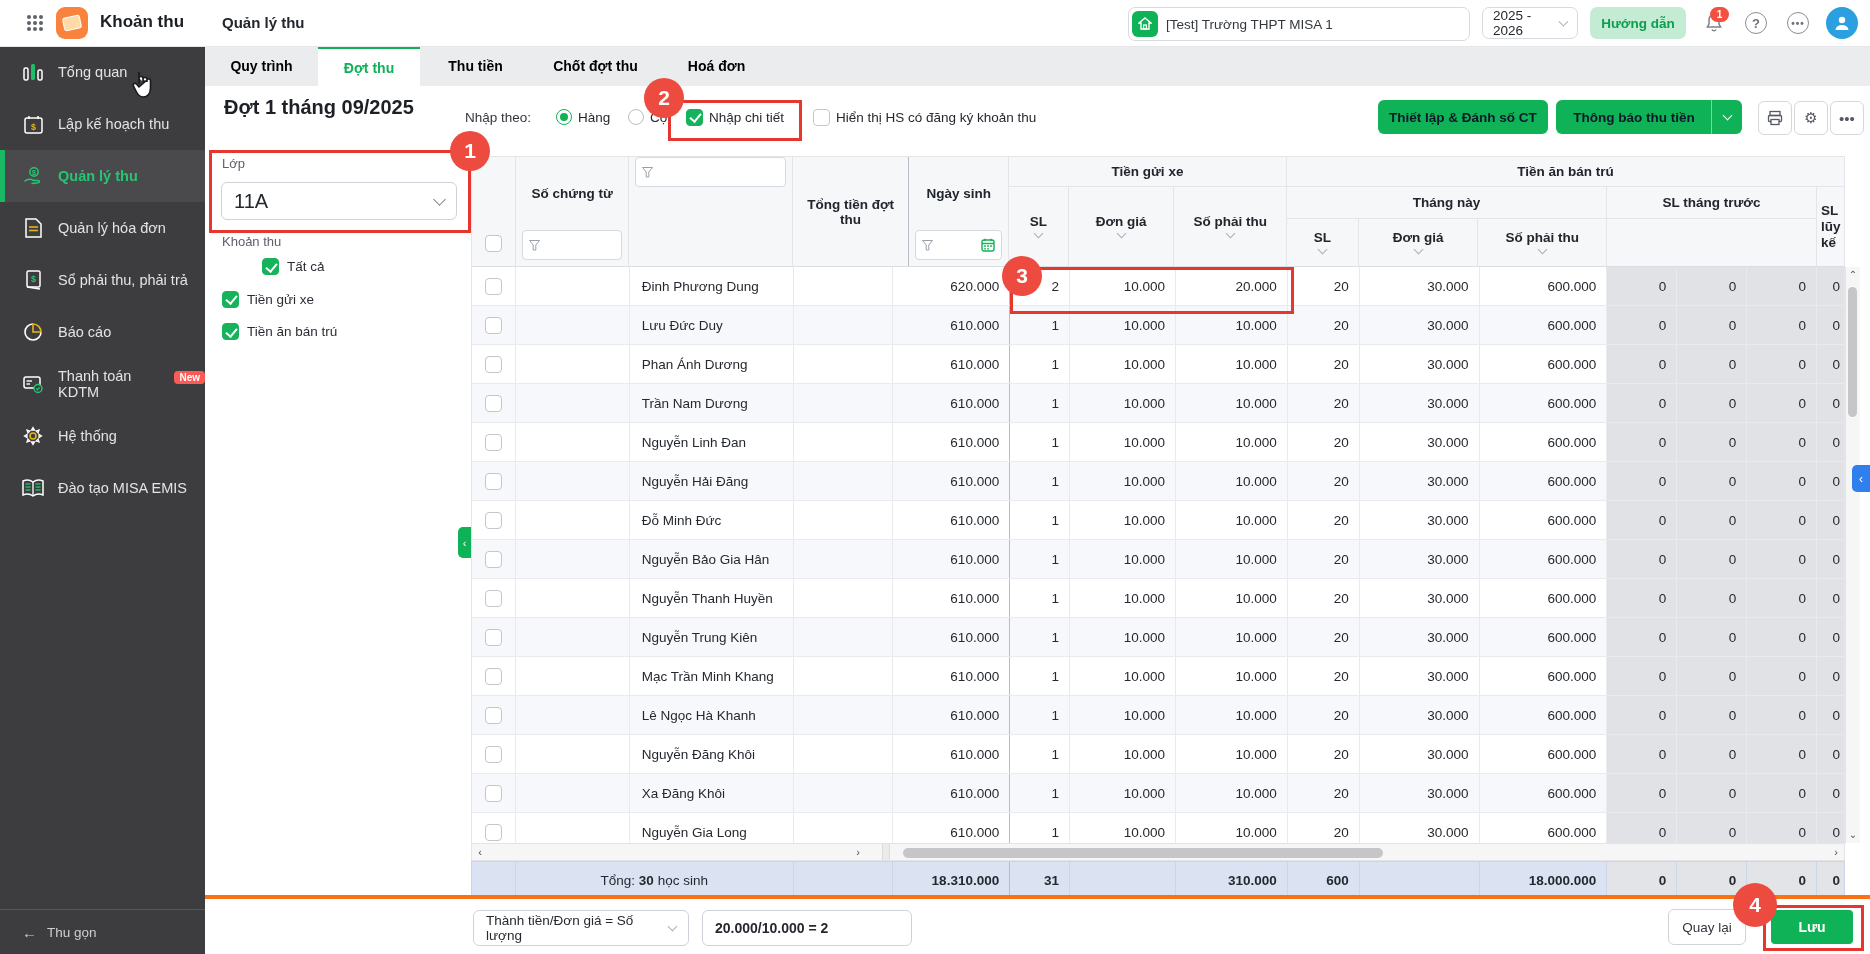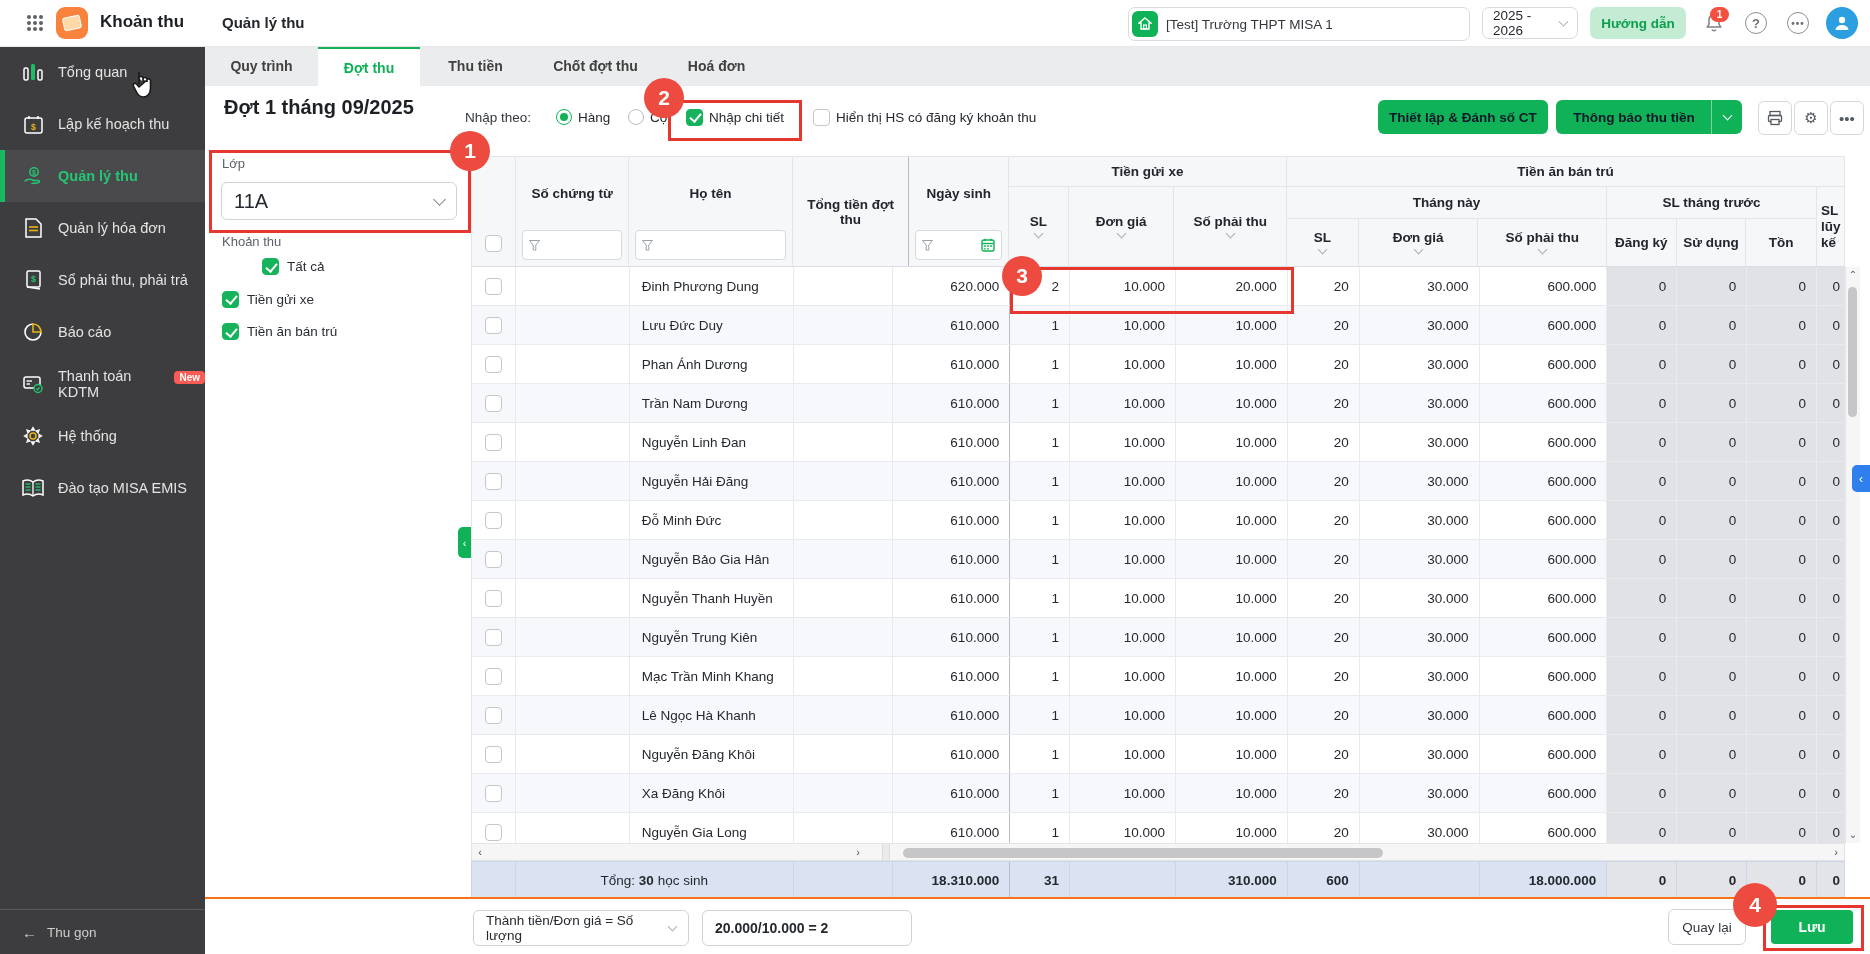--- a/index.html
+++ b/index.html
@@ -23,21 +23,21 @@
   
   .sidebar{position:absolute;left:0;top:46px;width:205px;height:908px;background:#3d3d3f;z-index:25;}
   .sb-item{position:relative;height:52px;display:flex;align-items:center;gap:14px;padding-left:22px;color:#e3e3e3;font-size:14.5px;cursor:pointer;}
   .sb-item.active{background:#4a4a4c;color:#25c673;font-weight:bold;}
   .sb-item.active::before{content:"";position:absolute;left:0;top:0;width:5px;height:100%;background:#19b863;}
   .sb-ic{width:22px;display:flex;justify-content:center;flex:none;}
   .newbadge{background:#fb5a55;color:#fff;font-size:10px;border-radius:4px;padding:1px 5px;margin-left:6px;position:relative;top:-7px;font-weight:bold;}
   .collapse{position:absolute;left:0;bottom:0;width:205px;height:45px;border-top:1px solid rgba(255,255,255,.14);display:flex;align-items:center;gap:10px;padding-left:22px;color:#cfcfcf;font-size:13.5px;box-sizing:border-box;cursor:pointer;}
   
   .tabbar{position:absolute;left:205px;top:46px;right:0;height:40px;background:#ebeced;display:flex;z-index:20;}
-  .tab{height:40px;display:flex;align-items:center;justify-content:center;font-size:14px;color:#404040;font-weight:bold;cursor:pointer;box-sizing:border-box;}
+  .tab{height:40px;display:flex;align-items:center;justify-content:center;font-size:14px;color:#000000;font-weight:bold;cursor:pointer;box-sizing:border-box;}
   .tab.active{background:#fff;color:#0fb158;border-top:3px solid #0fb158;}
   
   .main{position:absolute;left:205px;top:86px;right:0;bottom:55px;background:#fff;}
   .pagetitle{position:absolute;left:224px;top:96px;font-size:20px;font-weight:bold;color:#1d2025;z-index:5;}
   
   .ctl{position:absolute;top:100px;height:34px;display:flex;align-items:center;gap:6px;z-index:5;}
   .radio{width:16px;height:16px;border:1.6px solid #b9bdc3;border-radius:50%;box-sizing:border-box;background:#fff;flex:none;cursor:pointer;}
   .radio.sel{border-color:#12b257;display:flex;align-items:center;justify-content:center;}
   .radio.sel::after{content:"";width:8px;height:8px;border-radius:50%;background:#12b257;}
   .cb{width:17px;height:17px;border:1.6px solid #c3c7cc;border-radius:4px;box-sizing:border-box;background:#fff;flex:none;cursor:pointer;}
@@ -83,21 +83,21 @@
   .totals{display:flex;height:38px;background:#dbe3f3;border:1px solid #ccd5e8;box-sizing:border-box;font-size:13.5px;}
   .tot{border-right:1px solid #cdd6e9;box-sizing:border-box;display:flex;align-items:center;justify-content:flex-end;padding-right:10px;font-weight:bold;overflow:hidden;}
   .tot.center{justify-content:center;padding:0;font-weight:normal;}
   .tot.graycell{background:#e2e4e8;}
   
   .vscroll{position:absolute;left:1845px;top:267px;width:14px;height:576px;background:#f6f6f6;border-left:1px solid #e4e4e6;z-index:6;color:#55585e;font-size:10px;}
   .vthumb{position:absolute;left:2px;top:20px;width:9px;height:130px;background:#c6c6c8;border-radius:5px;}
   .expander-blue{position:absolute;left:1852px;top:465px;width:18px;height:27px;background:#2f80ed;border-radius:5px 0 0 5px;display:flex;align-items:center;justify-content:center;z-index:40;cursor:pointer;}
   .expander-green{position:absolute;left:458px;top:527px;width:13px;height:31px;background:#10b257;border-radius:5px 0 0 5px;display:flex;align-items:center;justify-content:center;z-index:40;cursor:pointer;}
   
-  .bottombar{position:absolute;left:205px;bottom:0;right:0;height:55px;background:#fff;border-top:2px solid #f97316;z-index:20;}
+  .bottombar{position:absolute;left:205px;bottom:0;right:0;height:55px;background:#fff;border-top:4px solid #f97316;z-index:20;}
   .fmlselect{position:absolute;left:268px;top:11px;width:216px;height:36px;border:1px solid #cfd3d9;border-radius:6px;background:#fff;display:flex;align-items:center;justify-content:space-between;padding:0 12px;box-sizing:border-box;cursor:pointer;}
   .fmlinput{position:absolute;left:497px;top:11px;width:210px;height:36px;border:1px solid #cfd3d9;border-radius:6px;background:#fff;display:flex;align-items:center;padding:0 12px;box-sizing:border-box;font-weight:bold;font-size:14px;}
   .backbtn{position:absolute;left:1463px;top:10px;width:78px;height:36px;border:1px solid #d0d3d8;border-radius:6px;background:#fff;font-size:13.5px;color:#33373d;cursor:pointer;}
   .savebtn{position:absolute;left:1566px;top:11px;width:82px;height:34px;border:none;border-radius:4px;background:#10b257;color:#fff;font-size:14px;font-weight:bold;cursor:pointer;}
   
   .redbox{position:absolute;border:3px solid #e5372e;z-index:50;pointer-events:none;}
   .redcirc{position:absolute;width:40px;height:40px;border-radius:50%;background:#ee4b40;color:#fff;display:flex;align-items:center;justify-content:center;font-size:21px;font-weight:bold;z-index:51;pointer-events:none;}
   .cursor{position:absolute;z-index:60;pointer-events:none;}
   .funnel{flex:none;}
 </style>
@@ -356,21 +356,20 @@
     </div>
     <div class="th" style="width:114px;justify-content:space-between;">
       <div class="lab">Số chứng từ</div>
       <div class="filt">
         <svg class="funnel" width="11" height="11" viewBox="0 0 11 11">
             <path d="M0.5 0.5 H10.5 L6.8 5 V10 L4.2 10 V5 Z" fill="none" stroke="#9aa0a8"></path>
           </svg>
       </div>
     </div>
     <div class="th" style="width:164px;">
-      <div class="lab">Họ tên</div>
       <div class="filt">
         <svg class="funnel" width="11" height="11" viewBox="0 0 11 11">
             <path d="M0.5 0.5 H10.5 L6.8 5 V10 L4.2 10 V5 Z" fill="none" stroke="#9aa0a8"></path>
           </svg>
       </div>
     </div>
     <div class="th strongR" style="width:117px;">
       <div class="lab" style="padding:0 8px;">Tổng tiền đợt thu</div>
     </div>
     <div class="th" style="width:100px;">
@@ -429,25 +428,20 @@
                 <span class="chev sm"></span>
               </div>
             <div class="leaf" style="width:128px;">
                 <span>Số phải thu</span>
                 <span class="chev sm"></span>
               </div>
           </div>
         </div>
         <div style="width:210px;display:flex;flex-direction:column;border-right:1px solid #e3e5e9;box-sizing:border-box;">
           <div class="g-mid">SL tháng trước</div>
-          <div class="leafrow">
-            <div class="leaf" style="width:70px;">Đăng ký</div>
-            <div class="leaf" style="width:70px;">Sử dụng</div>
-            <div class="leaf" style="width:70px;">Tồn</div>
-          </div>
         </div>
         <div style="width:27px;display:flex;align-items:center;overflow:hidden;padding-left:4px;box-sizing:border-box;">
           <span style="white-space:normal;width:24px;line-height:16px;">SL lũy kế</span>
         </div>
       </div>
     </div>
   </div>
 
   <div class="tbody" id="tbody">
       <div class="tr">

